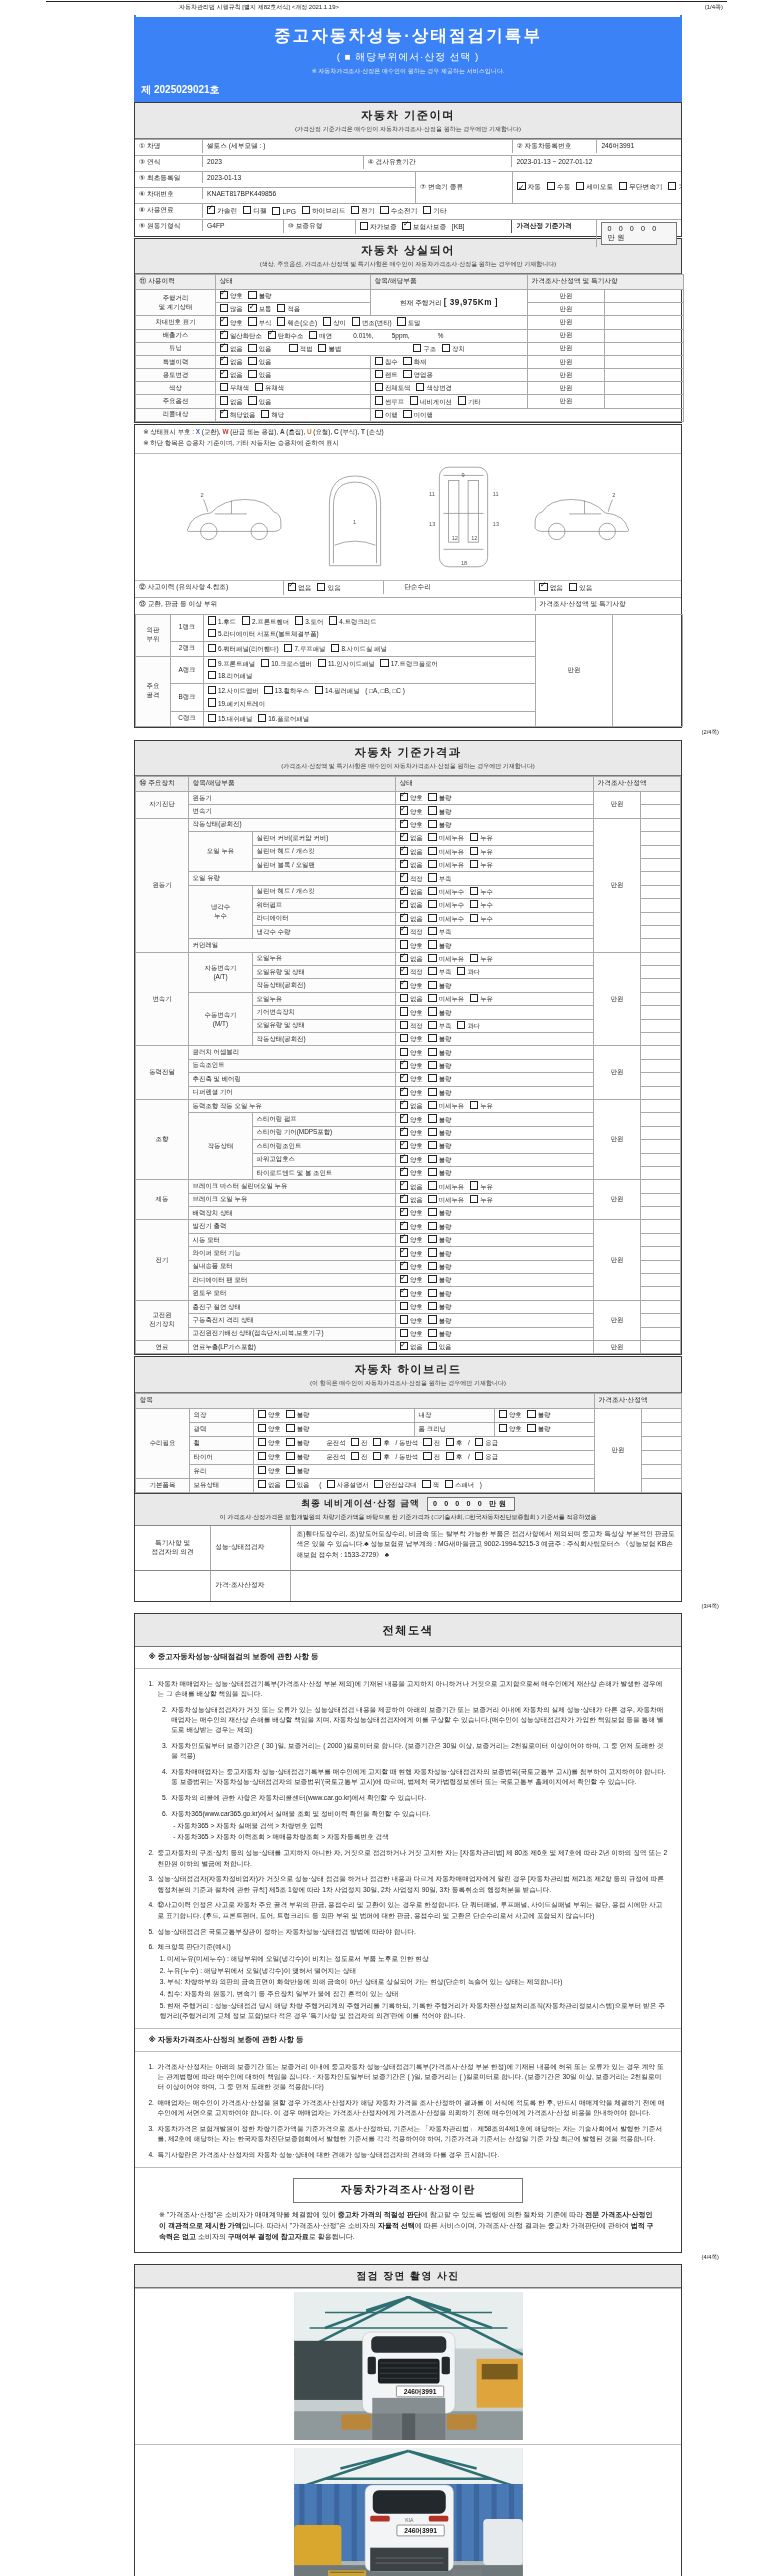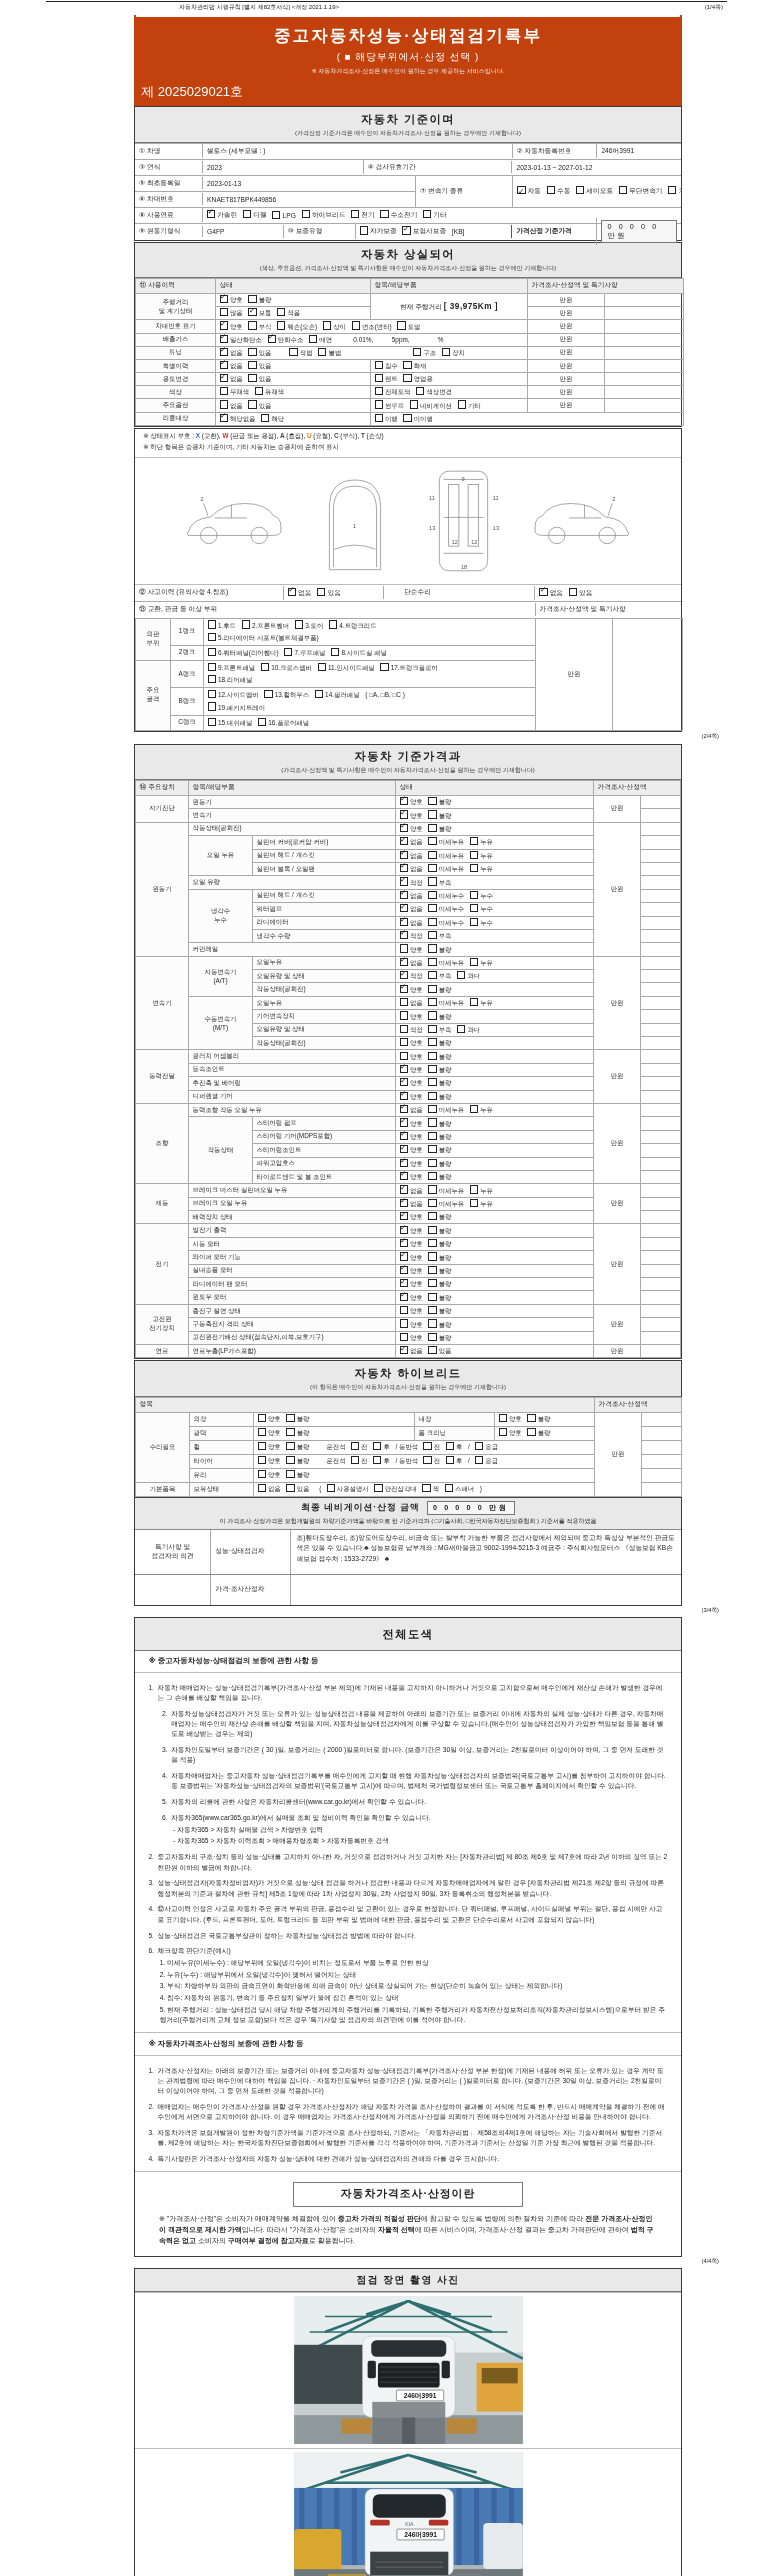--- a/index.html
+++ b/index.html
@@ -3,30 +3,30 @@
 <meta charset="utf-8">
 <style>
 html,body{margin:0;padding:0}
 body{width:773px;height:2576px;position:relative;background:#fff;font-family:"Liberation Sans","DejaVu Sans",sans-serif;color:#222;overflow:hidden}
 .topline{position:absolute;top:0.5px;left:46px;right:46px;height:1px;background:#222}
 .meta{position:absolute;top:3.1px;left:179px;font-size:6px;color:#222}
 .pg1{position:absolute;top:3.1px;right:50px;font-size:6px}
 .doc{position:absolute;left:134px;top:11.3px;width:548px}
 .pgmark{text-align:right;font-size:5.7px;padding:1.5px 0 2.1px;position:relative;right:-37px;color:#222}
 .block{border:1px solid #3a3a3a;background:#fff}
-.hdr{background:#c2410c;color:#fff;padding:0 0 5.2px;position:relative}
+.hdr{background:#3b82f6;color:#fff;padding:0 0 5.2px;position:relative}
 .hdr .stripe{height:2.6px;background:#fff;margin:3.6px 2.1px 7.2px}
 .hdr h1{margin:0;text-align:center;font-size:16.5px;letter-spacing:2.1px;font-weight:bold}
 .hdr .sub{text-align:center;font-size:9.8px;margin-top:4.1px;letter-spacing:1px}
 .hdr .note{text-align:center;font-size:6px;margin-top:3.1px;color:#eee}
-.hdr .docno2{margin-top:7.2px;padding-left:7.2px;font-size:13px;font-weight:normal}
+.hdr .docno2{margin-top:7.2px;padding-left:7.2px;font-size:10px;font-weight:bold}
 .band{background:#e9e9e9;text-align:center;padding:4.6px 0 3.6px;border-bottom:0.5px solid #777}
 .band h2{margin:0;font-size:11.3px;font-weight:bold;letter-spacing:1.5px}
 .band .sub{font-size:6px;color:#333;margin-top:2.1px}
-.frow{display:flex;border-top:0.5px solid #aaa;align-items:center}
+.frow{display:flex;border-top:0.5px solid #aaa;align-items:flex-start}
 .frow:first-child{border-top:none}
 .fc{border-left:0.5px solid #aaa;padding:2.1px 4.1px;font-size:6.7px;display:flex;align-items:center;box-sizing:border-box;overflow:hidden}
 .fc:first-child{border-left:none}
 .lab{color:#222}
 table{border-collapse:collapse;width:100%;table-layout:fixed}
 td,th{border:0.5px solid #aaa;font-size:6.4px;padding:1px 3.6px;color:#222;overflow:hidden;vertical-align:middle;text-align:left;font-weight:normal}
 th{background:#ededed;padding:2.6px 3.6px;font-size:6.7px}
 td.ctr,th.ctr{text-align:center}
 .glbl{text-align:center;white-space:pre-line;background:#fcfcfc}
 .cb{display:inline-block;width:6.2px;height:6.2px;border:1px solid #222;background:#fff;vertical-align:-1px;margin-right:2.1px;position:relative}

